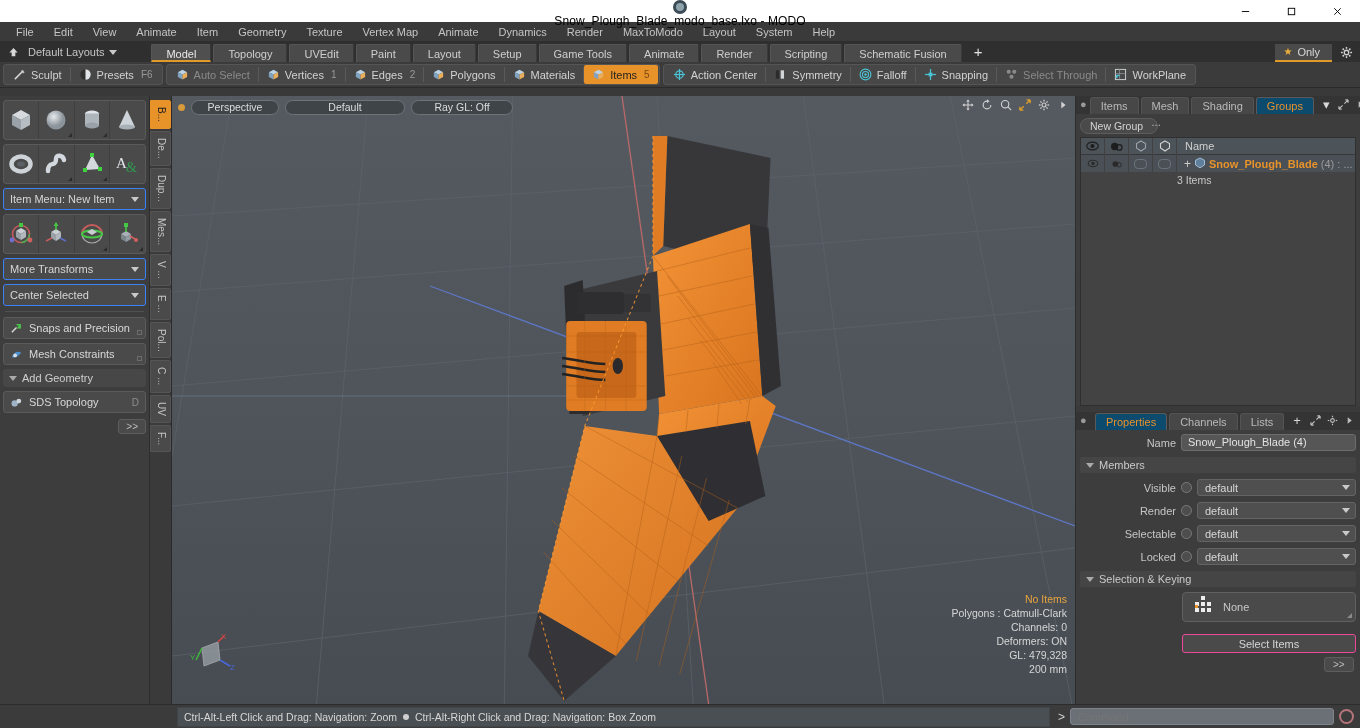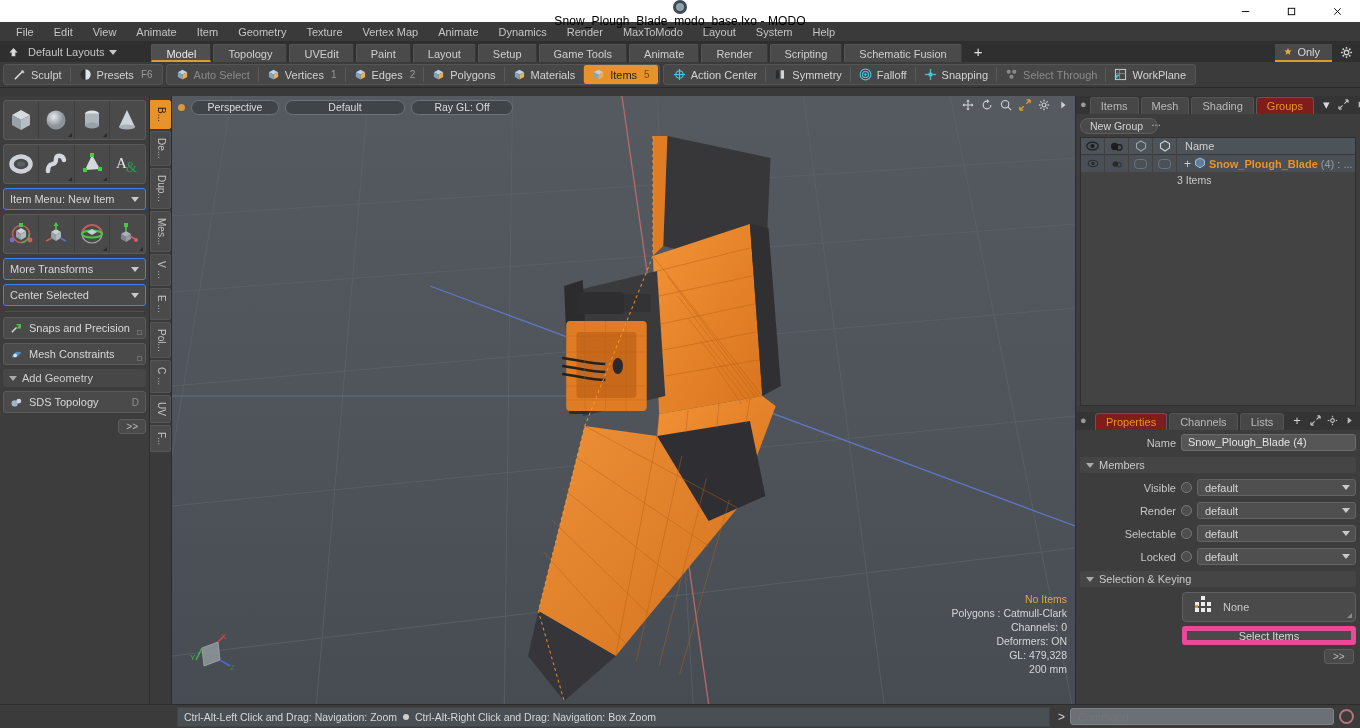--- a/index.html
+++ b/index.html
@@ -109,21 +109,21 @@
   .stats .noitems { color:#e8a33c; }
   .axisgiz { position:absolute; left:16px; bottom:24px; width:60px; height:50px; z-index:4; }
 
   
   .rightpanel { width:285px; background:#3d3d3d; display:flex; flex-direction:column;
     border-left:1px solid #2d2d2d; }
   .rp-tabrow { height:18px; display:flex; align-items:flex-end; background:#343434; padding-left:4px; position:relative;}
   .rp-round { width:12px; height:12px; margin:0 3px 3px 0; color:#9a9a9a; font-size:11px; line-height:10px;}
   .rtab { background:#474747; color:#b9b9b9; font-size:11px; height:17px; line-height:16px; padding:0 10px;
     margin-right:2px; border-radius:3px 3px 0 0; border:1px solid #545454; border-bottom:none; }
-  .rtab.sel { background:#7f1d1d; color:#e8922a; border-color:#5a5a5a; }
+  .rtab.sel { background:#0c4a6e; color:#e8922a; border-color:#5a5a5a; }
   .rtab.plus { background:transparent; border:none; color:#d8d8d8; font-size:13px; padding:0 7px;}
   .rp-tr-right { margin-left:auto; display:flex; align-items:center; gap:6px; padding:0 5px 2px 0; }
   .rp-tr-right svg { width:11px; height:11px; }
   .newgroup { margin:4px 0 3px 4px; background:#4a4a4a; border:1px solid #5d5d5d; border-radius:9px;
     height:16px; line-height:14px; padding:0 9px; color:#d4d4d4; font-size:10.5px; width:78px; }
   .glist { background:#434343; margin:0 4px; border:1px solid #2f2f2f; flex:1; display:flex; flex-direction:column; }
   .gl-head { height:17px; background:#4c5359; display:flex; align-items:center; border-bottom:1px solid #383838; }
   .gl-col { width:24px; display:flex; align-items:center; justify-content:center; border-right:1px solid #414141; height:17px;}
   .gl-name { padding-left:8px; color:#cfcfcf; font-size:11px; }
   .gl-row { height:17px; background:#4a5056; display:flex; align-items:center; }
@@ -138,21 +138,21 @@
   .plabel { width:100px; text-align:right; color:#c6c6c6; font-size:11px; }
   .pfield { flex:1; background:#565656; border:1px solid #6c6c6c; border-radius:3px; height:17px;
     line-height:15px; padding:0 6px; color:#e2e2e2; font-size:11px; }
   .circ { width:11px; height:11px; border-radius:50%; border:1px solid #7a7a7a; background:#4d4d4d; flex:none;}
   .pselect { flex:1; background:#4f4f4f; border:1px solid #646464; border-radius:3px; height:17px;
     display:flex; align-items:center; justify-content:space-between; padding:0 5px 0 7px; color:#d8d8d8; font-size:11px;}
   .psec { background:#454545; height:16px; display:flex; align-items:center; gap:5px; padding:0 6px;
     margin:4px 4px 2px 4px; border-radius:2px; color:#cacaca; font-size:11px;}
   .nonebox { margin:3px 4px 0 106px; background:#4a4a4a; border:1px solid #606060; border-radius:4px;
     height:30px; display:flex; align-items:center; gap:8px; padding:0 8px; position:relative; }
-  .selitems { margin:4px 4px 0 106px; background:#4a4a4a; border:5px solid #ec4899; border-radius:3px;
+  .selitems { margin:12px 4px 0 106px; background:#4a4a4a; border:1px solid #ec4899; border-radius:3px;
     height:19px; display:flex; align-items:center; justify-content:center; color:#d6d6d6; font-size:11px;}
   .gt-btn { margin:4px 6px 0 auto; background:#4a4a4a; border:1px solid #5d5d5d; border-radius:3px;
     padding:1px 8px; color:#bdbdbd; font-size:10px; width:30px; text-align:center;}
   .rvtabs { width:20px; background:#3a3a3a; display:flex; flex-direction:column; padding-top:2px; }
   .rvtab { writing-mode:vertical-rl; background:#474747; color:#c2c2c2; font-size:10px; padding:7px 3px;
     margin-bottom:3px; border:1px solid #555; border-radius:2px 0 0 2px; text-align:center; }
   .rvtab.sel { background:#e8922a; color:#222; border-color:#e8922a; }
   .rp-split { height:6px; background:#3a3a3a; }
 
   

